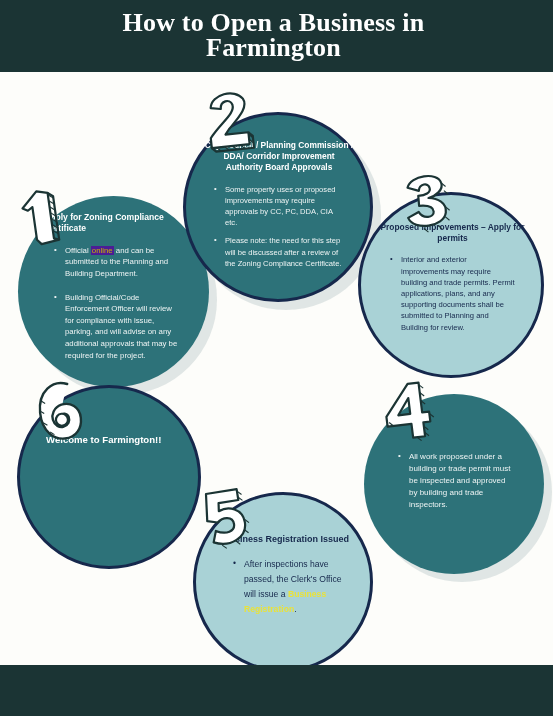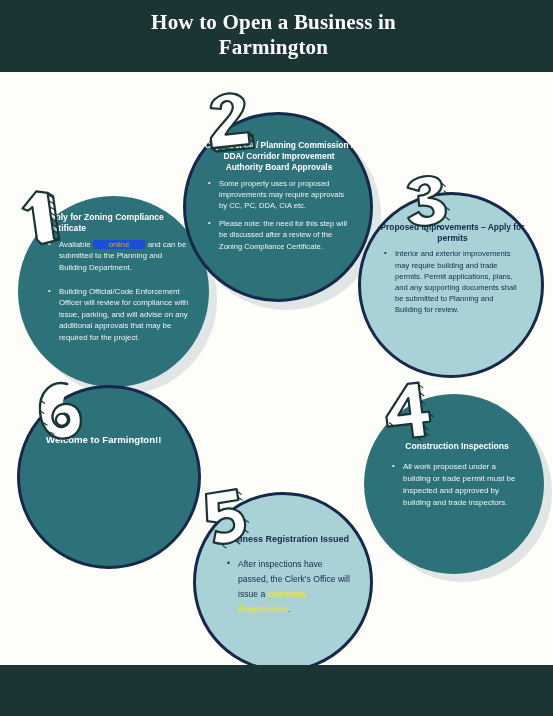--- a/index.html
+++ b/index.html
@@ -32,21 +32,21 @@
     background: #1b3434;
   }
   .header-title {
     position: absolute;
     left: 0; top: 10px;
     width: 547px;
     text-align: center;
     color: #ffffff;
     font-family: "Liberation Serif", serif;
     font-weight: bold;
-    font-size: 21px;
+    font-size: 26px;
     line-height: 25px;
     letter-spacing: 0.2px;
   }
 
   .footer-bar {
     position: absolute;
     left: 0; bottom: 0;
     width: 553px;
     height: 51px;
     background: #1b3434;
@@ -76,44 +76,44 @@
   }
 
   .ctitle {
     font-weight: bold;
     margin: 0 0 3px 0;
   }
   .ctitle.center { text-align: center; }
 
   ul.clist {
     list-style: none;
-    margin: 4px;
+    margin: 10px;
     padding: 0;
   }
   ul.clist li {
     position: relative;
     padding-left: 11px;
     margin-bottom: 7px;
   }
   ul.clist li:before {
     content: "\2022";
     position: absolute;
     left: 0;
     top: -1px;
   }
   p.cpara { margin: 0; }
 
   .txt-white { color: #ffffff; }
   .txt-white ul.clist li, .txt-white p.cpara { color: #eef4f4; }
   .txt-navy  { color: #16284c; }
 
   .hl {
-    background: #1d4ed8;
+    background: #4c1d95;
     color: #c9b400;
-    padding: 0 16px;
+    padding: 0 1px;
   }
   .hl-link {
     color: #e9e23a;
     font-weight: bold;
   }
 
   
   #step1 { left: 18px;  top: 196px; width: 191px; height: 191px; }
   #step1 .body { top: 16px; padding: 0 16px 0 26px; font-size: 7.8px; line-height: 11.6px; }
   #step1 .ctitle { font-size: 8.6px; line-height: 11.4px; }
@@ -161,21 +161,21 @@
   <div class="header-title">
     <div>How to Open a Business in</div>
     <div>Farmington</div>
   </div>
 
   <div class="circle-shadow" style="left:26px;top:204px;width:191px;height:191px;"></div>
   <div class="circle c-teal txt-white" id="step1">
     <div class="body">
       <div class="ctitle">Apply for Zoning Compliance Certificate</div>
       <ul class="clist">
-        <li><span>Available </span><span class="hl">online</span><span> and can be submitted to the Planning and Building Department.</span></li>
+        <li><span>Official </span><span class="hl">online</span><span> and can be submitted to the Planning and Building Department.</span></li>
         <li style="margin-top:12px;"><span>Building Official/Code Enforcement Officer will review for compliance with issue, parking, and will advise on any additional approvals that may be required for the project.</span></li>
       </ul>
     </div>
   </div>
   <svg class="num" id="num1" viewBox="0 0 62 72">
     <g transform="rotate(-8 31 36)">
       <path d="M14 24 L30 9 L41 12 L41 58 L46 60 L28 62 L24 57 L24 24 L19 27 Z" fill="#ffffff" stroke="#1b3434" stroke-width="2.2" stroke-linejoin="round"></path>
       <g stroke="#1b3434" stroke-width="1.1">
         <line x1="41" y1="14" x2="46" y2="18"></line>
           <line x1="41" y1="20" x2="46" y2="24"></line>
@@ -232,21 +232,20 @@
           <line x1="46" y1="50" x2="50" y2="54"></line>
         <line x1="38" y1="58" x2="42" y2="62"></line>
           <line x1="24" y1="60" x2="28" y2="64"></line>
       </g>
     </g>
   </svg>
 
   <div class="circle-shadow" style="left:372px;top:402px;width:180px;height:180px;"></div>
   <div class="circle c-teal txt-white" id="step4">
     <div class="body">
-      <div class="ctitle center">Construction Inspections</div>
       <ul class="clist">
         <li><span>All work proposed under a building or trade permit must be inspected and approved by building and trade inspectors.</span></li>
       </ul>
     </div>
   </div>
   <svg class="num" id="num4" viewBox="0 0 62 72">
     <g transform="rotate(-7 31 36)">
       <path d="M33 8 L44 8 L44 38 L51 38 L51 48 L44 48 L44 62 L32 62 L32 48 L8 48 L8 38 Z M32 38 L32 22 L20 38 Z" fill="#ffffff" stroke="#1b3434" stroke-width="2.2" stroke-linejoin="round"></path>
       <g stroke="#1b3434" stroke-width="1.1">
         <line x1="44" y1="10" x2="48" y2="14"></line>

